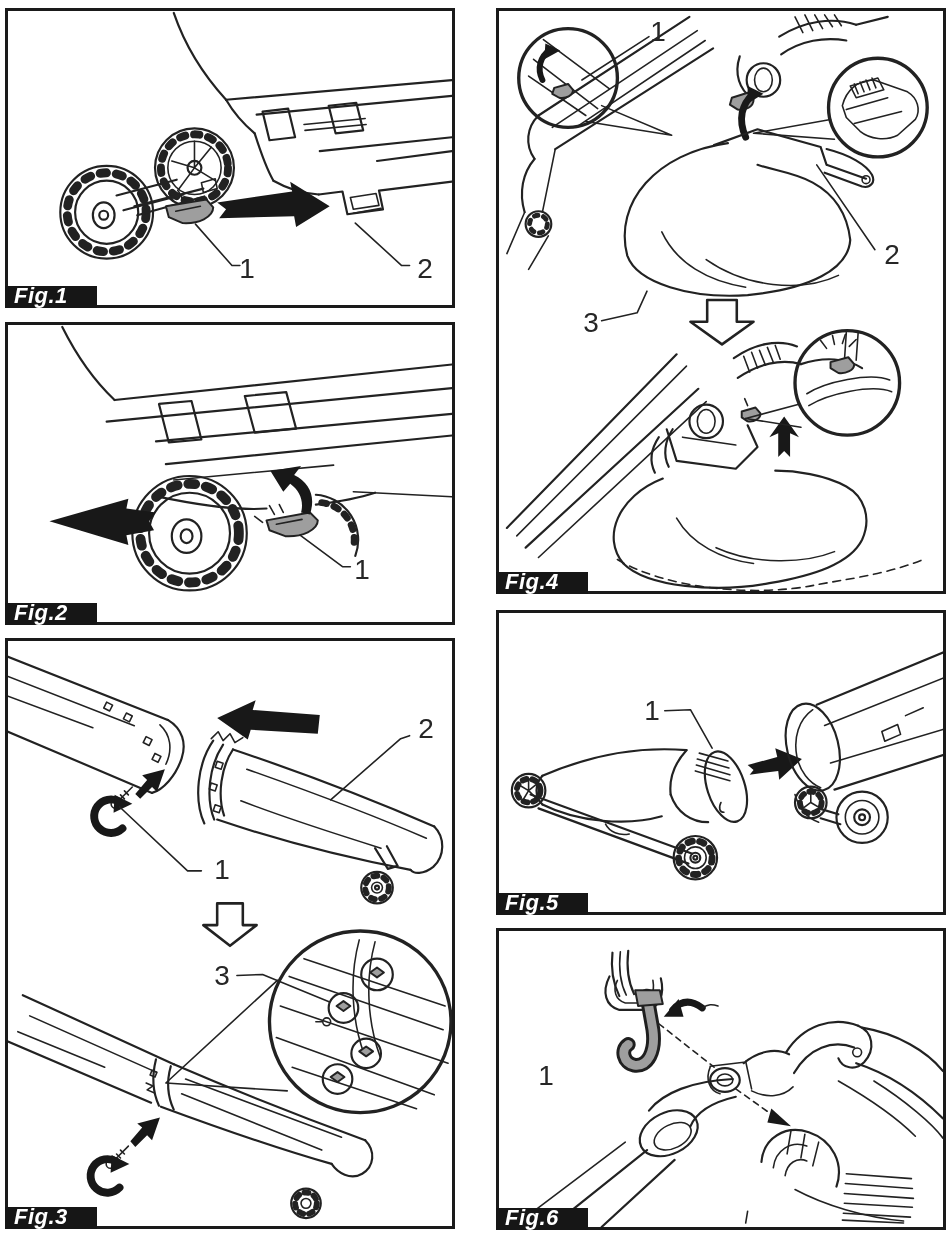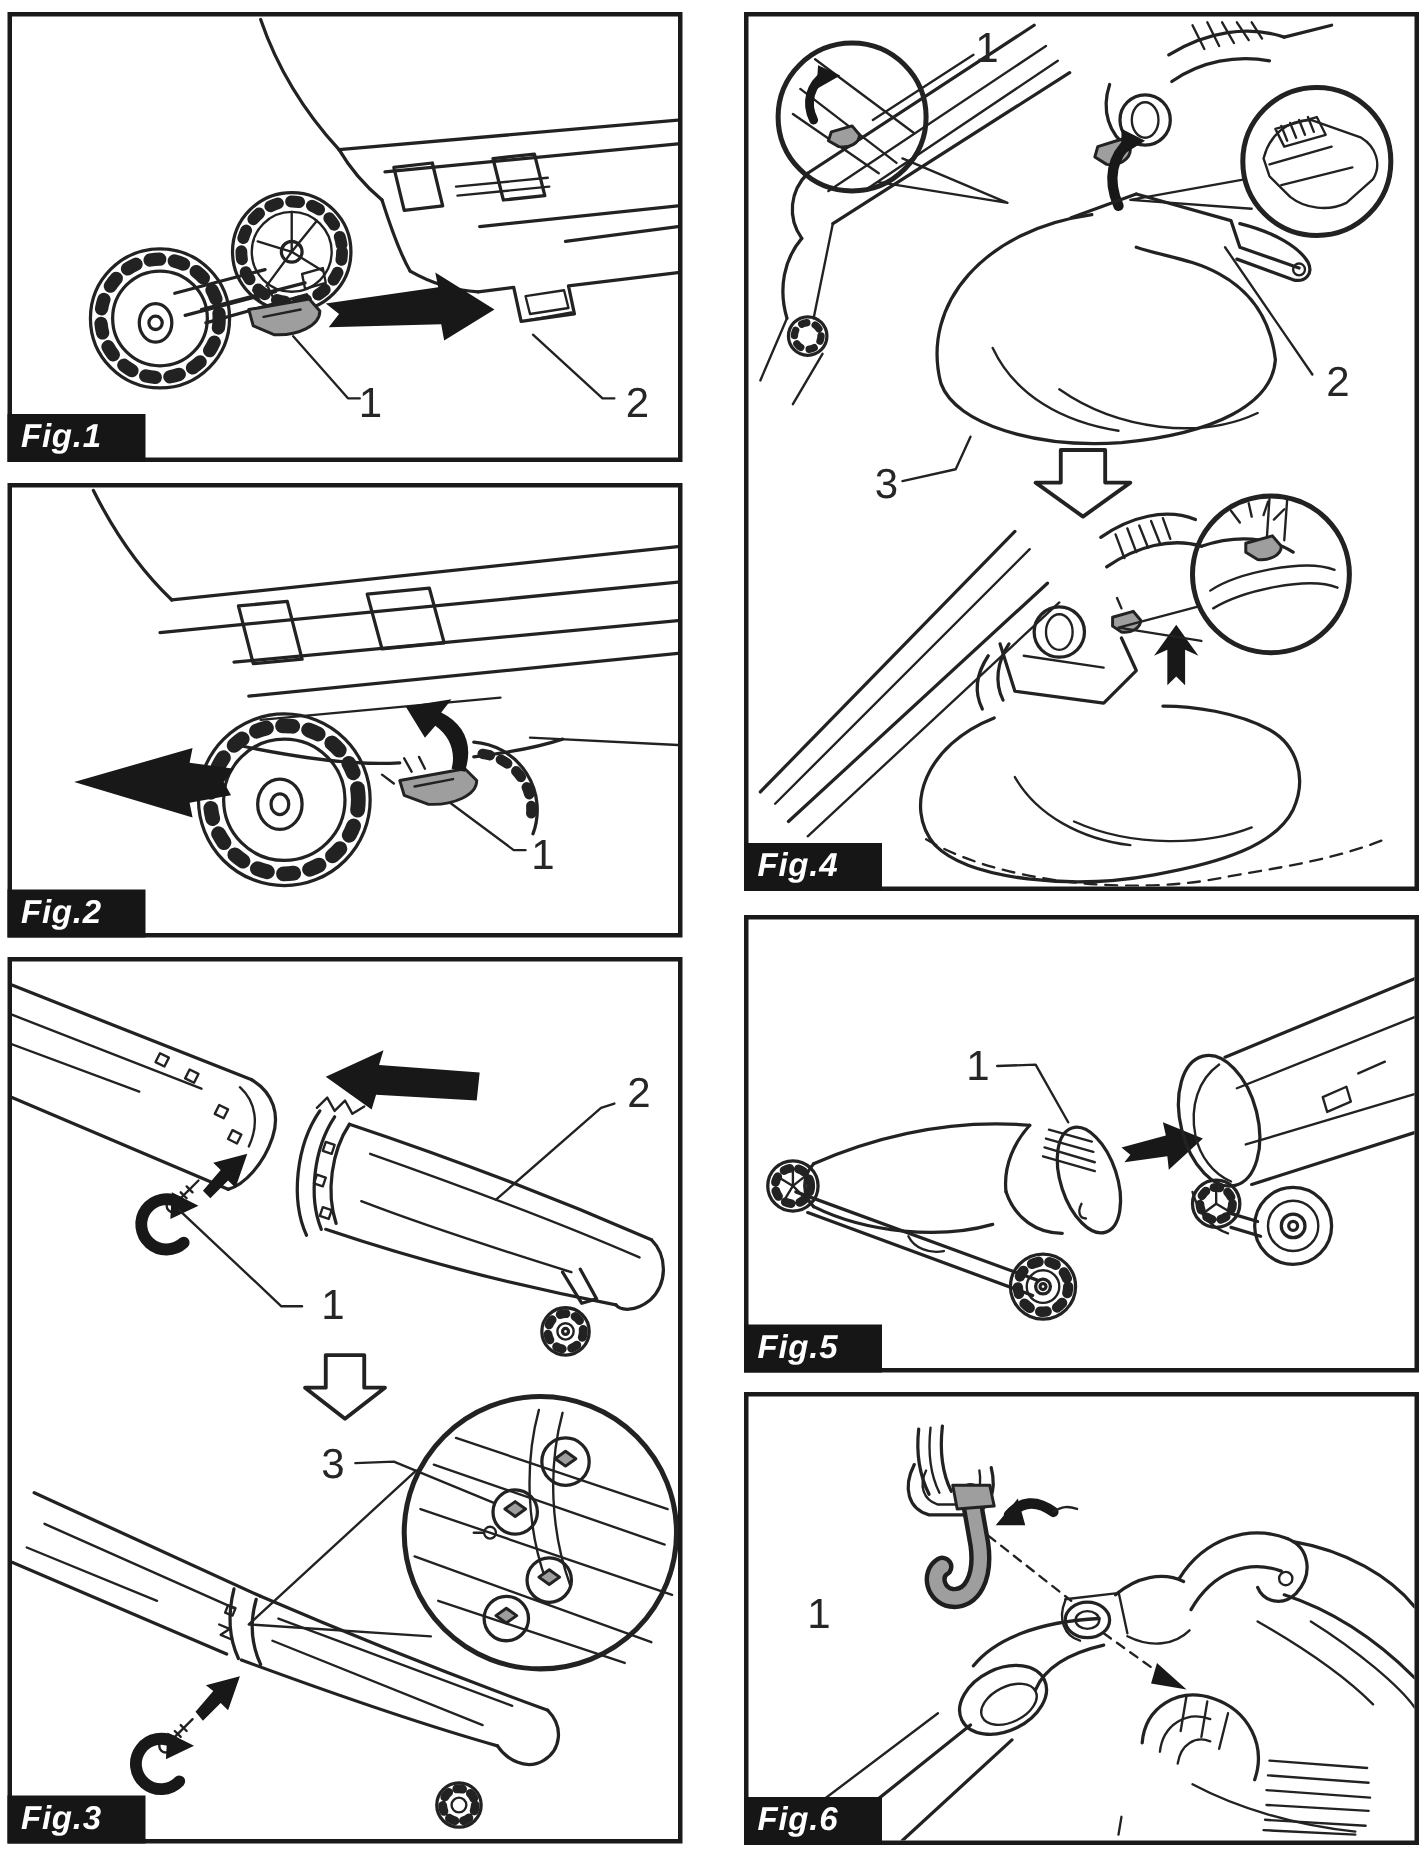--- a/index.html
+++ b/index.html
@@ -1,21 +1,21 @@
 <!DOCTYPE html>
 <html><head>
 <meta charset="utf-8">
 <style>
   html,body{margin:0;padding:0;background:#ffffff;}
   .page{position:relative;width:951px;height:1239px;background:#fff;
         font-family:"Liberation Sans",sans-serif;overflow:hidden;}
   .panel{position:absolute;background:#fff;border:3px solid #1a1a1a;box-sizing:border-box;}
   .panel .art{position:absolute;left:0;top:0;width:100%;height:100%;}
   .callout{position:absolute;transform:translate(-50%,-50%);font-size:28px;color:#262626;line-height:1;}
-  .fig-label{position:absolute;left:-3px;bottom:-3px;height:32px;min-width:92px;background:#161616;
+  .fig-label{position:absolute;left:-3px;bottom:-3px;height:22px;min-width:92px;background:#161616;
              color:#fff;display:flex;align-items:center;padding:0 16px 2px 9px;box-sizing:border-box;}
   .fig-label span{font-style:italic;font-weight:bold;font-size:22px;letter-spacing:.5px;}
   
   .art path,.art line,.art circle,.art ellipse,.art polyline,.art polygon,.art rect{
       fill:none;stroke:#222;stroke-width:2.2;stroke-linecap:round;stroke-linejoin:round;}
   .art .thin{stroke-width:1.6;}
   .art .blk{fill:#181818;stroke:none;}
   .art .gry{fill:#9e9e9e;stroke:#222;stroke-width:2;}
   .art .wht{fill:#fff;stroke:#222;stroke-width:2.6;}
   .art .mag{stroke-width:3.4;}

